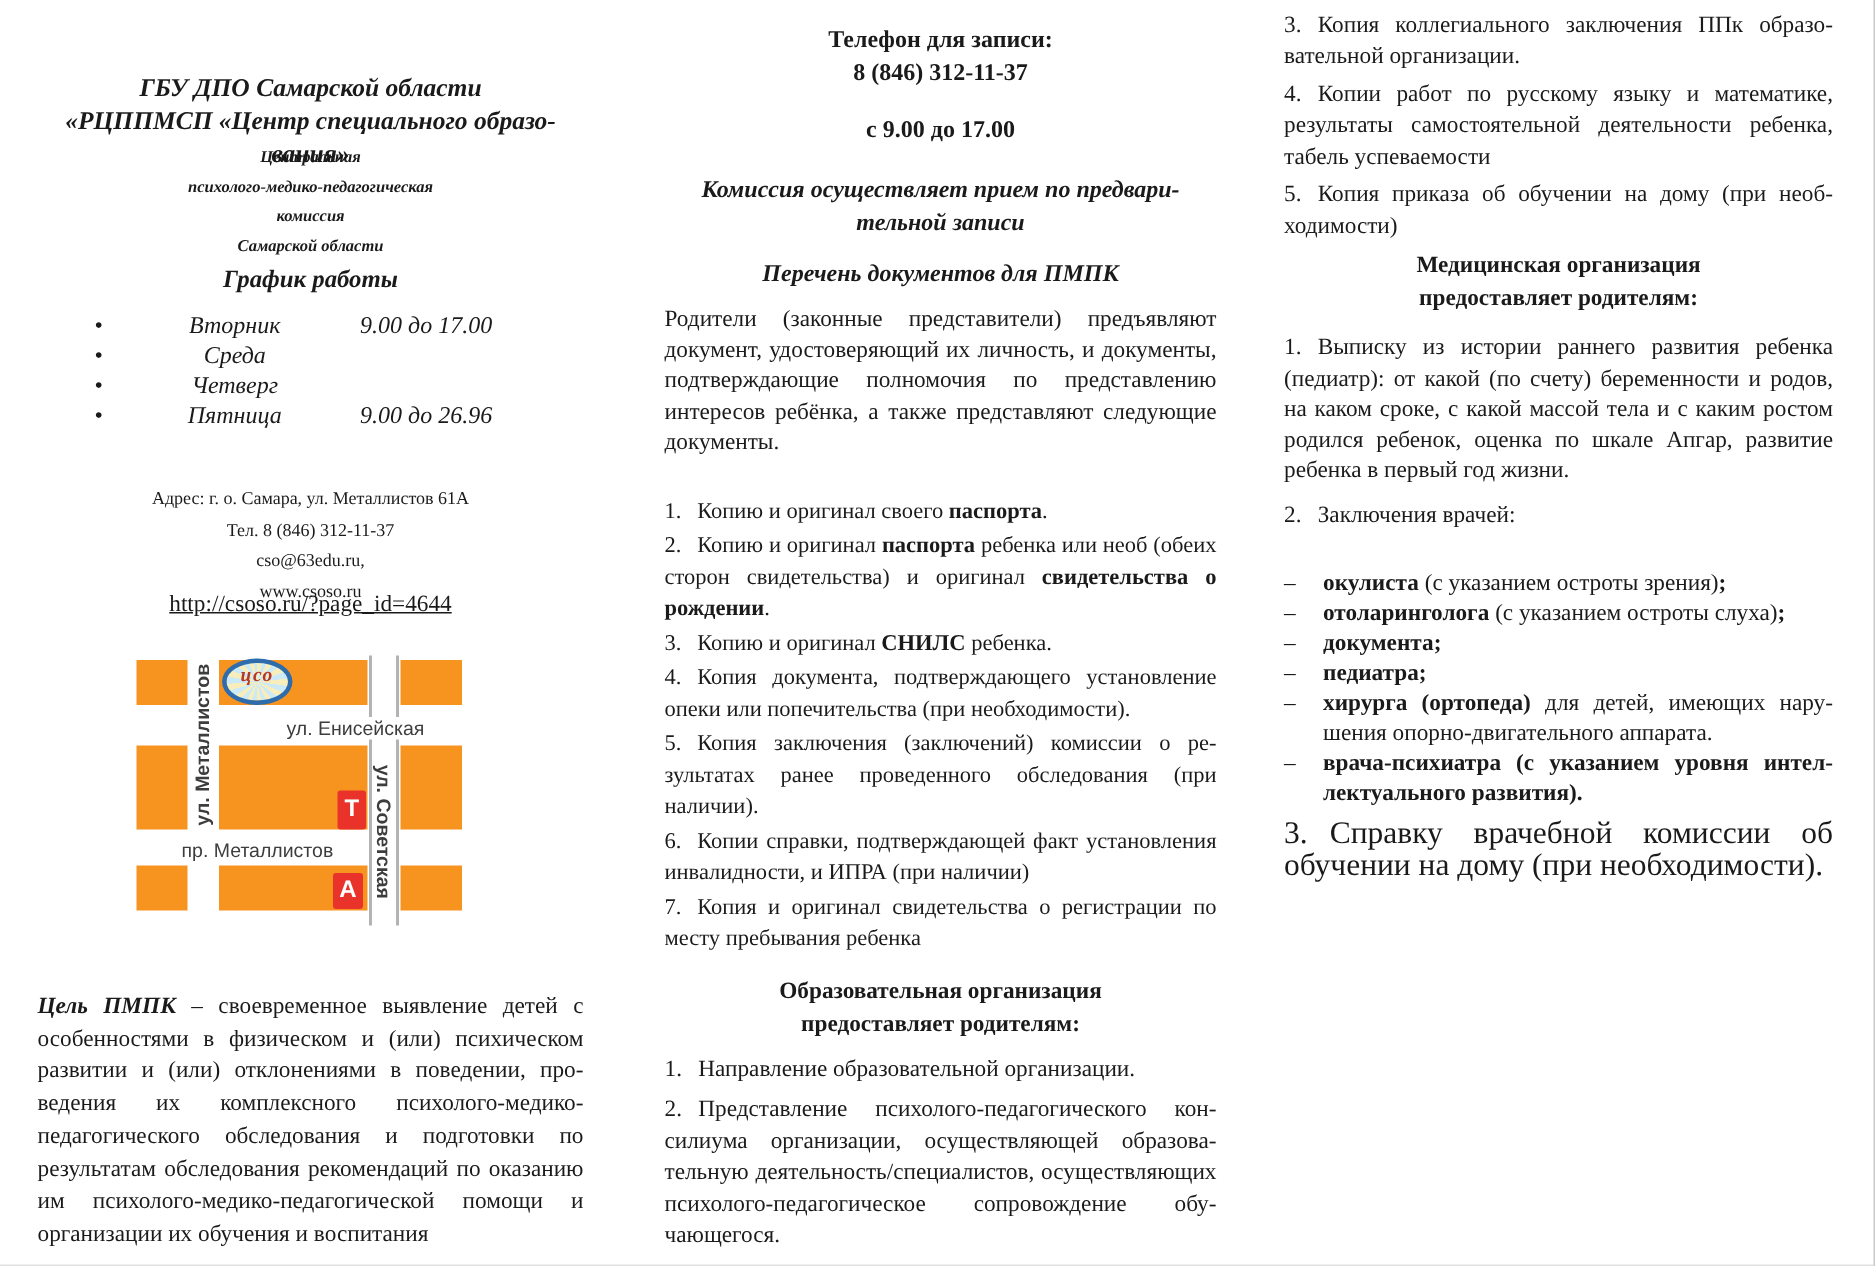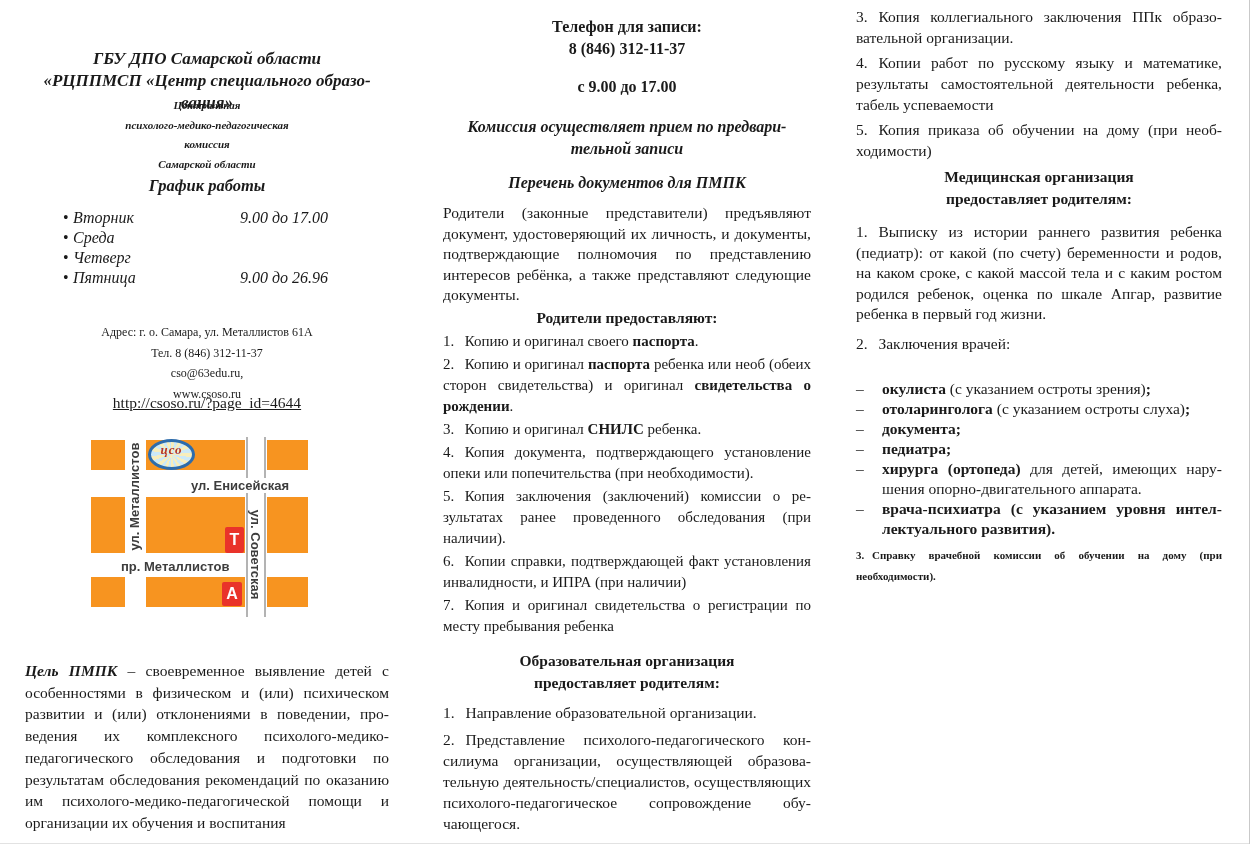--- a/index.html
+++ b/index.html
@@ -15,28 +15,28 @@
   .just{text-align:justify;}
   .pre{white-space:pre-line;}
   .b{font-weight:bold;}
   .i{font-style:italic;}
   .doc-item{font-size:15px;line-height:21px;text-align:justify;margin-bottom:2px;}
   .edu-item{font-size:15.5px;line-height:21px;text-align:justify;margin-bottom:6px;}
   .top-item{font-size:15.5px;line-height:21px;text-align:justify;margin-bottom:4px;}
   
   .srow{display:flex;padding-left:38px;font-style:italic;font-size:16px;line-height:20px;}
   .sbul{width:10px;font-style:normal;}
-  .sday{width:167px;}
+  .sday{width:167px;text-align:center;}
   
   .link{text-decoration:underline;cursor:pointer;}
   
   .map{position:absolute;width:218px;height:180px;}
   .blk{position:absolute;background:#F79420;}
   .vline{position:absolute;width:2px;top:0;height:180px;background:#b3b3b3;}
-  .mlabel{position:absolute;font-family:"Liberation Sans",sans-serif;font-weight:700;
+  .mlabel{position:absolute;font-family:"Liberation Sans",sans-serif;font-weight:400;
           font-size:13px;color:#3D3D3D;white-space:nowrap;background:#fff;padding:0 2px;}
   .vstreet{position:absolute;display:flex;align-items:center;justify-content:center;}
   .vstreet span{font-family:"Liberation Sans",sans-serif;font-weight:700;font-size:13px;
           color:#3D3D3D;white-space:nowrap;}
   .rot-ccw{transform:rotate(-90deg);}
   .rot-cw{transform:rotate(90deg);}
   .marker{position:absolute;background:#E9332A;color:#fff;border-radius:2px;
           font-family:"Liberation Sans",sans-serif;font-weight:700;font-size:16px;
           display:flex;align-items:center;justify-content:center;}
   .logo{position:absolute;left:57px;top:2px;width:47px;height:31px;border-radius:50%;
@@ -139,21 +139,20 @@
 
     <div class="abs center b" style="top:78px;font-size:16px;">с 9.00 до 17.00</div>
 
     <div class="abs center pre b i" style="top:116px;font-size:16px;line-height:22px;">Комиссия осуществляет прием по предвари-
 тельной записи</div>
 
     <div class="abs center b i" style="top:174px;font-size:16px;">Перечень документов для ПМПК</div>
 
     <div class="abs just" style="top:203px;font-size:15.5px;line-height:20.5px;"><span>Родители (законные представители) предъявляют документ, удостоверяющий их личность, и докумен­ты, подтверждающие полномочия по представлению интересов ребёнка, а также представляют следую­щие документы.</span></div>
 
-    <div class="abs center b" style="top:309px;font-size:15.5px;">Родители предоставляют:</div>
 
     <div class="abs" style="top:331px;">
       <div class="doc-item"><span>1.  Копию и оригинал своего </span><span style="font-weight: bold;">паспорта</span><span>.</span></div>
       <div class="doc-item"><span>2.  Копию и оригинал </span><span style="font-weight: bold;">паспорта</span><span> ребенка или необ (обеих сторон свидетельства) и оригинал </span><span style="font-weight: bold;">свиде­тельства о рождении</span><span>.</span></div>
       <div class="doc-item"><span>3.  Копию и оригинал </span><span style="font-weight: bold;">СНИЛС</span><span> ребенка.</span></div>
       <div class="doc-item"><span>4.  Копия документа, подтверждающего установле­ние опеки или попечительства (при необходимости).</span></div>
       <div class="doc-item"><span>5.  Копия заключения (заключений) комиссии о ре­зультатах ранее проведенного обследования (при наличии).</span></div>
       <div class="doc-item"><span>6.  Копии справки, подтверждающей факт установ­ления инвалидности, и ИПРА (при наличии)</span></div>
       <div class="doc-item"><span>7.  Копия и оригинал свидетельства о регистрации по месту пребывания ребенка</span></div>
     </div>
@@ -201,16 +200,16 @@
       <div class="drow">
         <span class="dash">–</span>
         <span class="dcontent"><span style="font-weight: bold;">хирурга (ортопеда)</span><span> для детей, имеющих нару­шения опорно-двигательного аппарата.</span></span>
       </div>
       <div class="drow">
         <span class="dash">–</span>
         <span class="dcontent"><span style="font-weight: bold;">врача-психиатра (с указанием уровня интел­лектуального развития).</span></span>
       </div>
     </div>
 
-    <div class="abs just" style="top:545px;font-size:11px;line-height:21px;font-weight:bold;"><span>3.  Справку врачебной комиссии об обучении на дому (при необходимости).</span></div>
+    <div class="abs just" style="top:545px;font-size:21px;line-height:21px;"><span>3.  Справку врачебной комиссии об обучении на дому (при необходимости).</span></div>
   </div>
 
 </div>
 
 </body></html>

